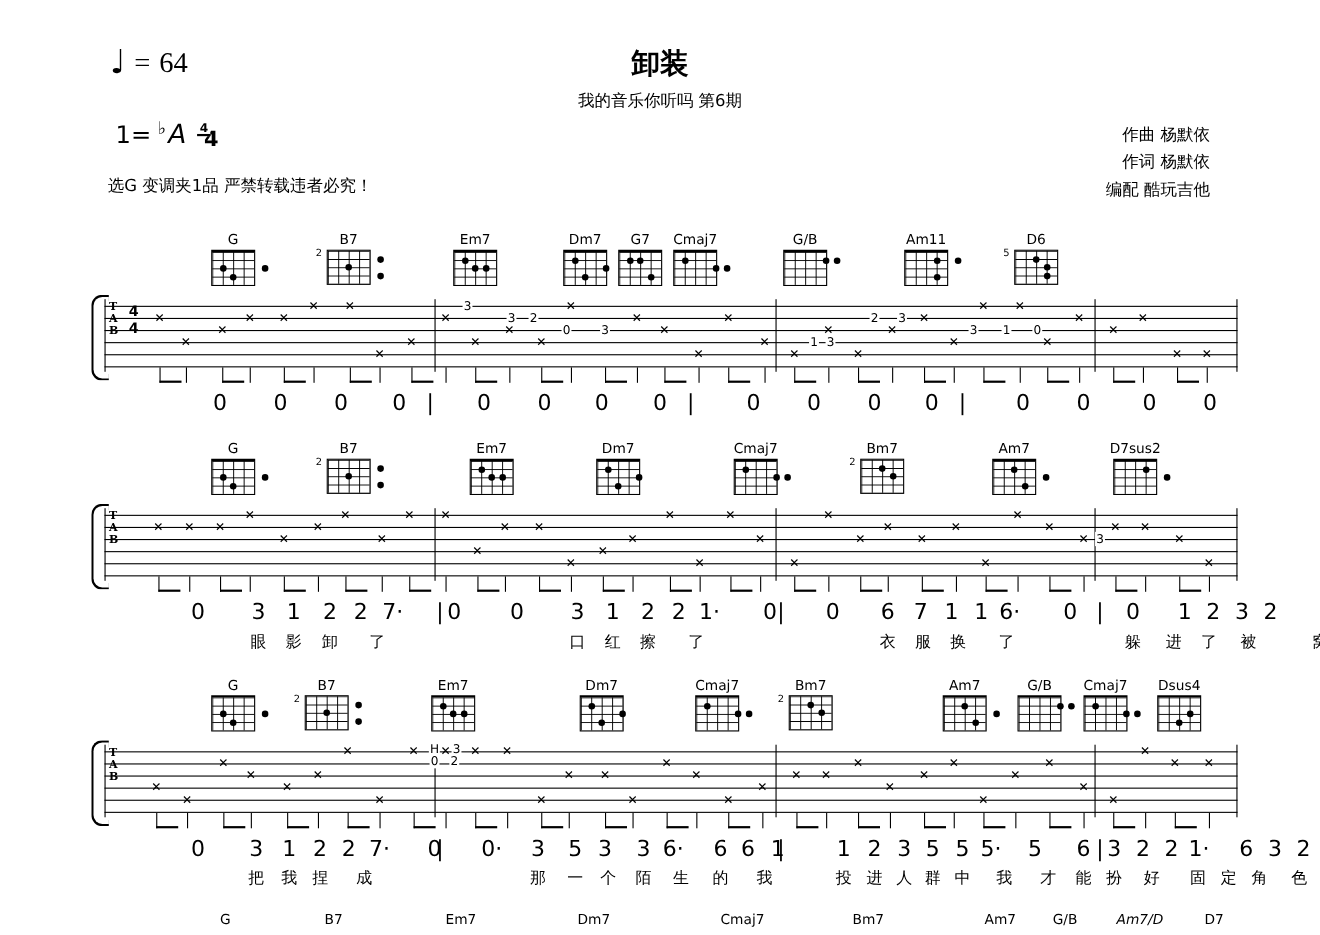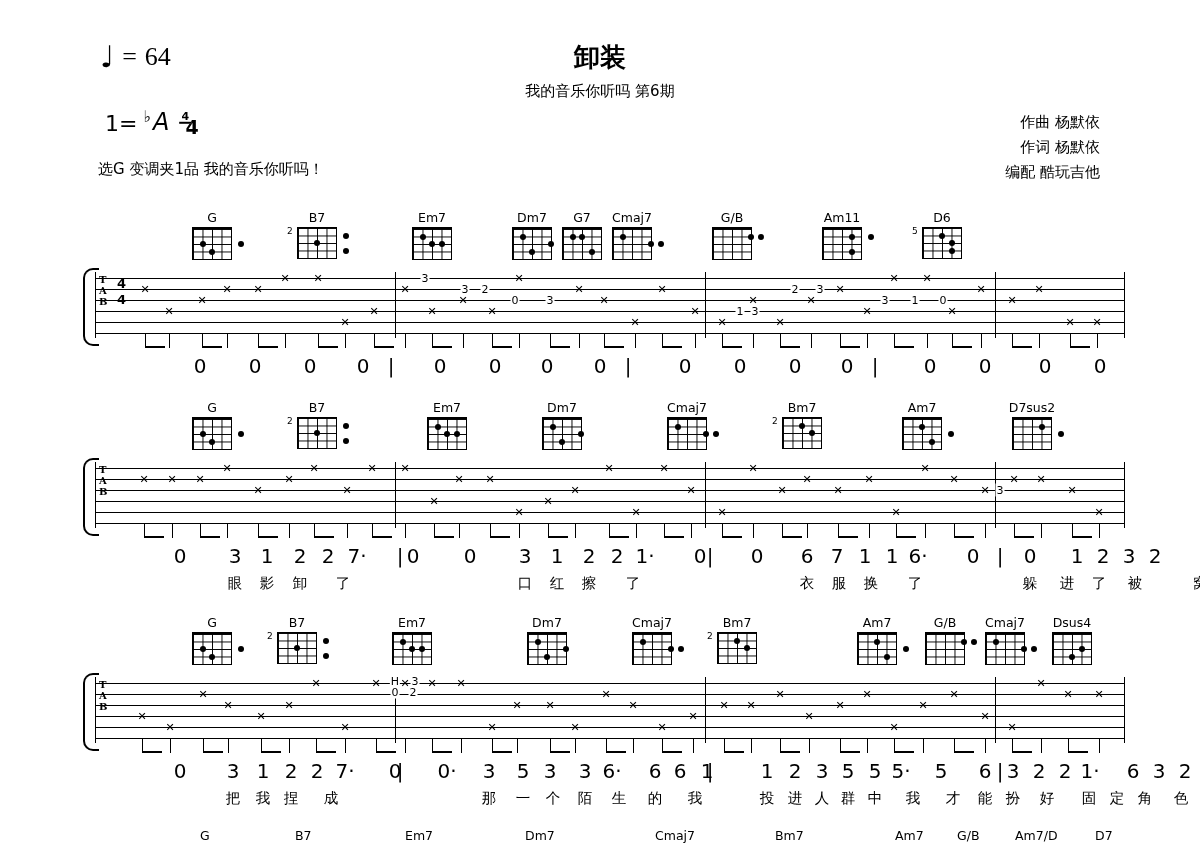--- a/index.html
+++ b/index.html
@@ -78,21 +78,21 @@
 <div class="keysig">
   <span class="k1">1=</span>
   <span class="flat">♭</span>
   <span class="kA">A</span>
   <span class="meter">
     <span class="num">4</span>
     <span class="den">4</span>
   </span>
 </div>
 
-<div class="notice">选G 变调夹1品 我的音乐你听吗！</div>
+<div class="notice">选G 变调夹1品 严禁转载违者必究！</div>
 
 <div class="credits">
   <div>作曲 杨默依</div>
   <div>作词 杨默依</div>
   <div>编配 酷玩吉他</div>
 </div>
 
 <div class="system sys1" id="sys1">
     <div class="chords">
       <div class="chord" style="left: 91px;">
@@ -793,15 +793,15 @@
 
 <div class="bottomchords" id="bottomchords">
     <span class="bc" style="left: 105px;">G</span>
     <span class="bc" style="left: 200px;">B7</span>
     <span class="bc" style="left: 310px;">Em7</span>
     <span class="bc" style="left: 430px;">Dm7</span>
     <span class="bc" style="left: 560px;">Cmaj7</span>
     <span class="bc" style="left: 680px;">Bm7</span>
     <span class="bc" style="left: 800px;">Am7</span>
     <span class="bc" style="left: 862px;">G/B</span>
-    <span class="bc" style="left: 920px;">Am7/D</span>
+    <span class="bc" style="left: 920px; font-style: italic;">Am7/D</span>
     <span class="bc" style="left: 1000px;">D7</span>
   </div>
 
 </body></html>

